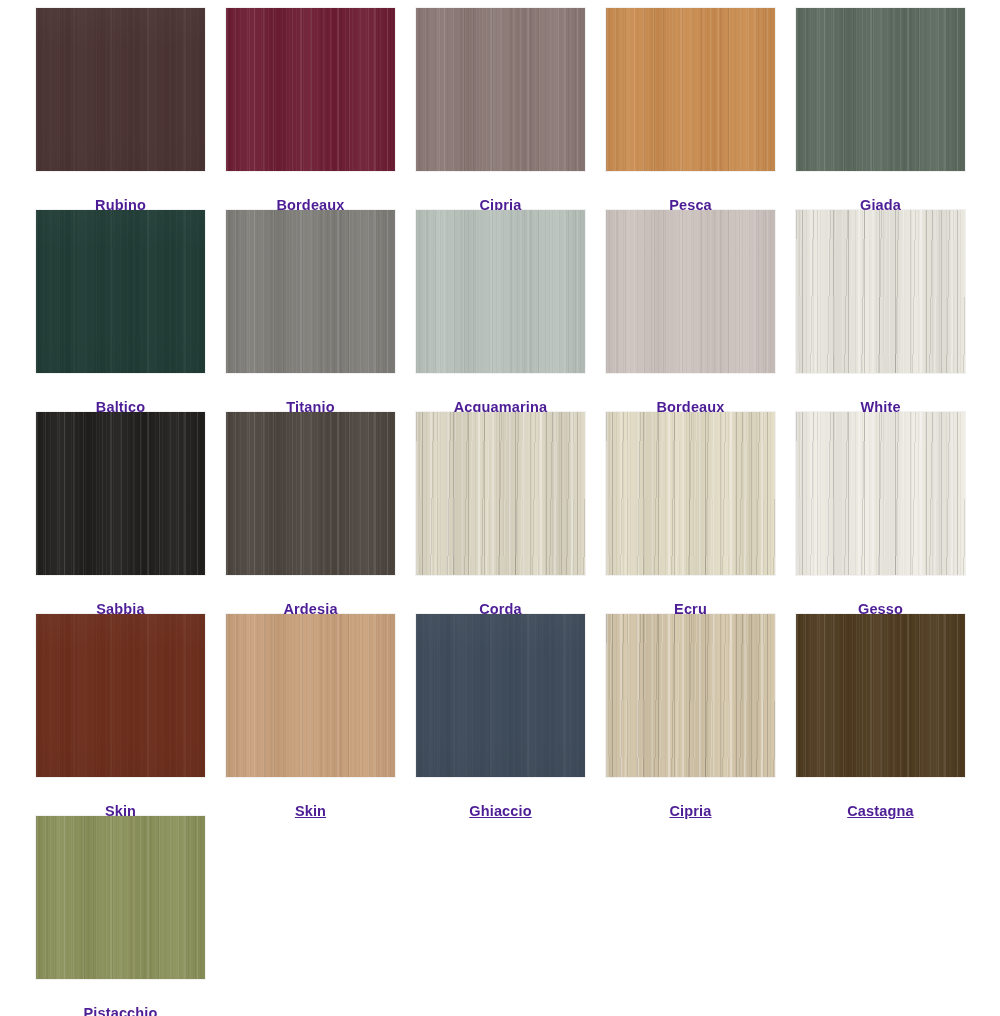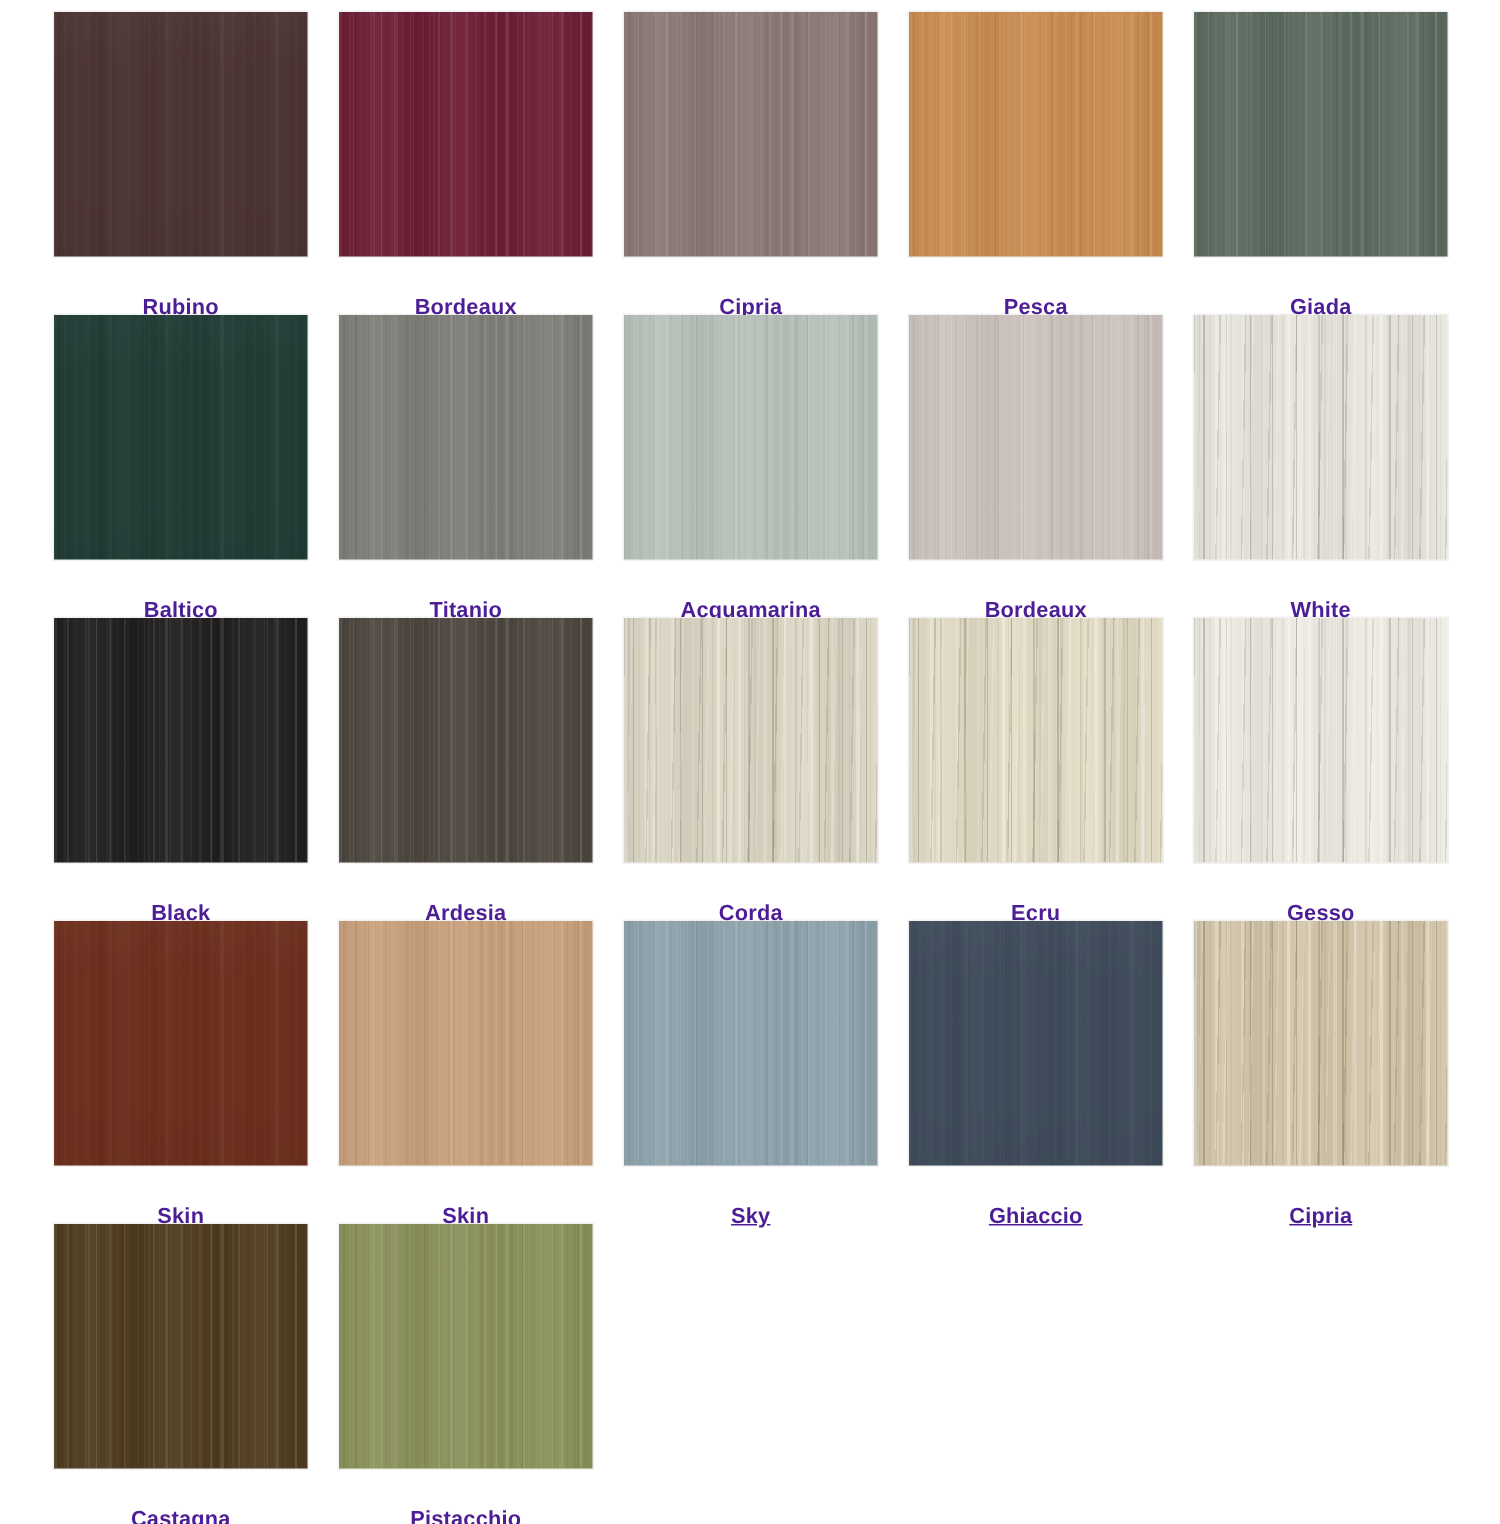--- a/index.html
+++ b/index.html
@@ -277,21 +277,21 @@
           <div class="grain3"></div>
         </div>
         <div class="swatch-label">White</div>
       </div>
       <div class="swatch-cell">
         <div class="swatch-chip chip-medium" style="background-color: rgb(31, 30, 29);">
           <div class="grain"></div>
           <div class="grain2"></div>
           <div class="grain3"></div>
         </div>
-        <div class="swatch-label">Black</div>
+        <div class="swatch-label">Sabbia</div>
       </div>
       <div class="swatch-cell">
         <div class="swatch-chip chip-medium" style="background-color: rgb(76, 69, 62);">
           <div class="grain"></div>
           <div class="grain2"></div>
           <div class="grain3"></div>
         </div>
         <div class="swatch-label">Ardesia</div>
       </div>
       <div class="swatch-cell">
@@ -326,28 +326,20 @@
         </div>
         <div class="swatch-label">Skin</div>
       </div>
       <div class="swatch-cell">
         <div class="swatch-chip chip-medium" style="background-color: rgb(201, 160, 123);">
           <div class="grain"></div>
           <div class="grain2"></div>
           <div class="grain3"></div>
         </div>
         <div class="swatch-label">Skin</div>
-      </div>
-      <div class="swatch-cell">
-        <div class="swatch-chip chip-medium" style="background-color: rgb(142, 163, 173);">
-          <div class="grain"></div>
-          <div class="grain2"></div>
-          <div class="grain3"></div>
-        </div>
-        <div class="swatch-label">Sky</div>
       </div>
       <div class="swatch-cell">
         <div class="swatch-chip chip-subtle" style="background-color: rgb(62, 75, 90);">
           <div class="grain"></div>
           <div class="grain2"></div>
           <div class="grain3"></div>
         </div>
         <div class="swatch-label">Ghiaccio</div>
       </div>
       <div class="swatch-cell">

